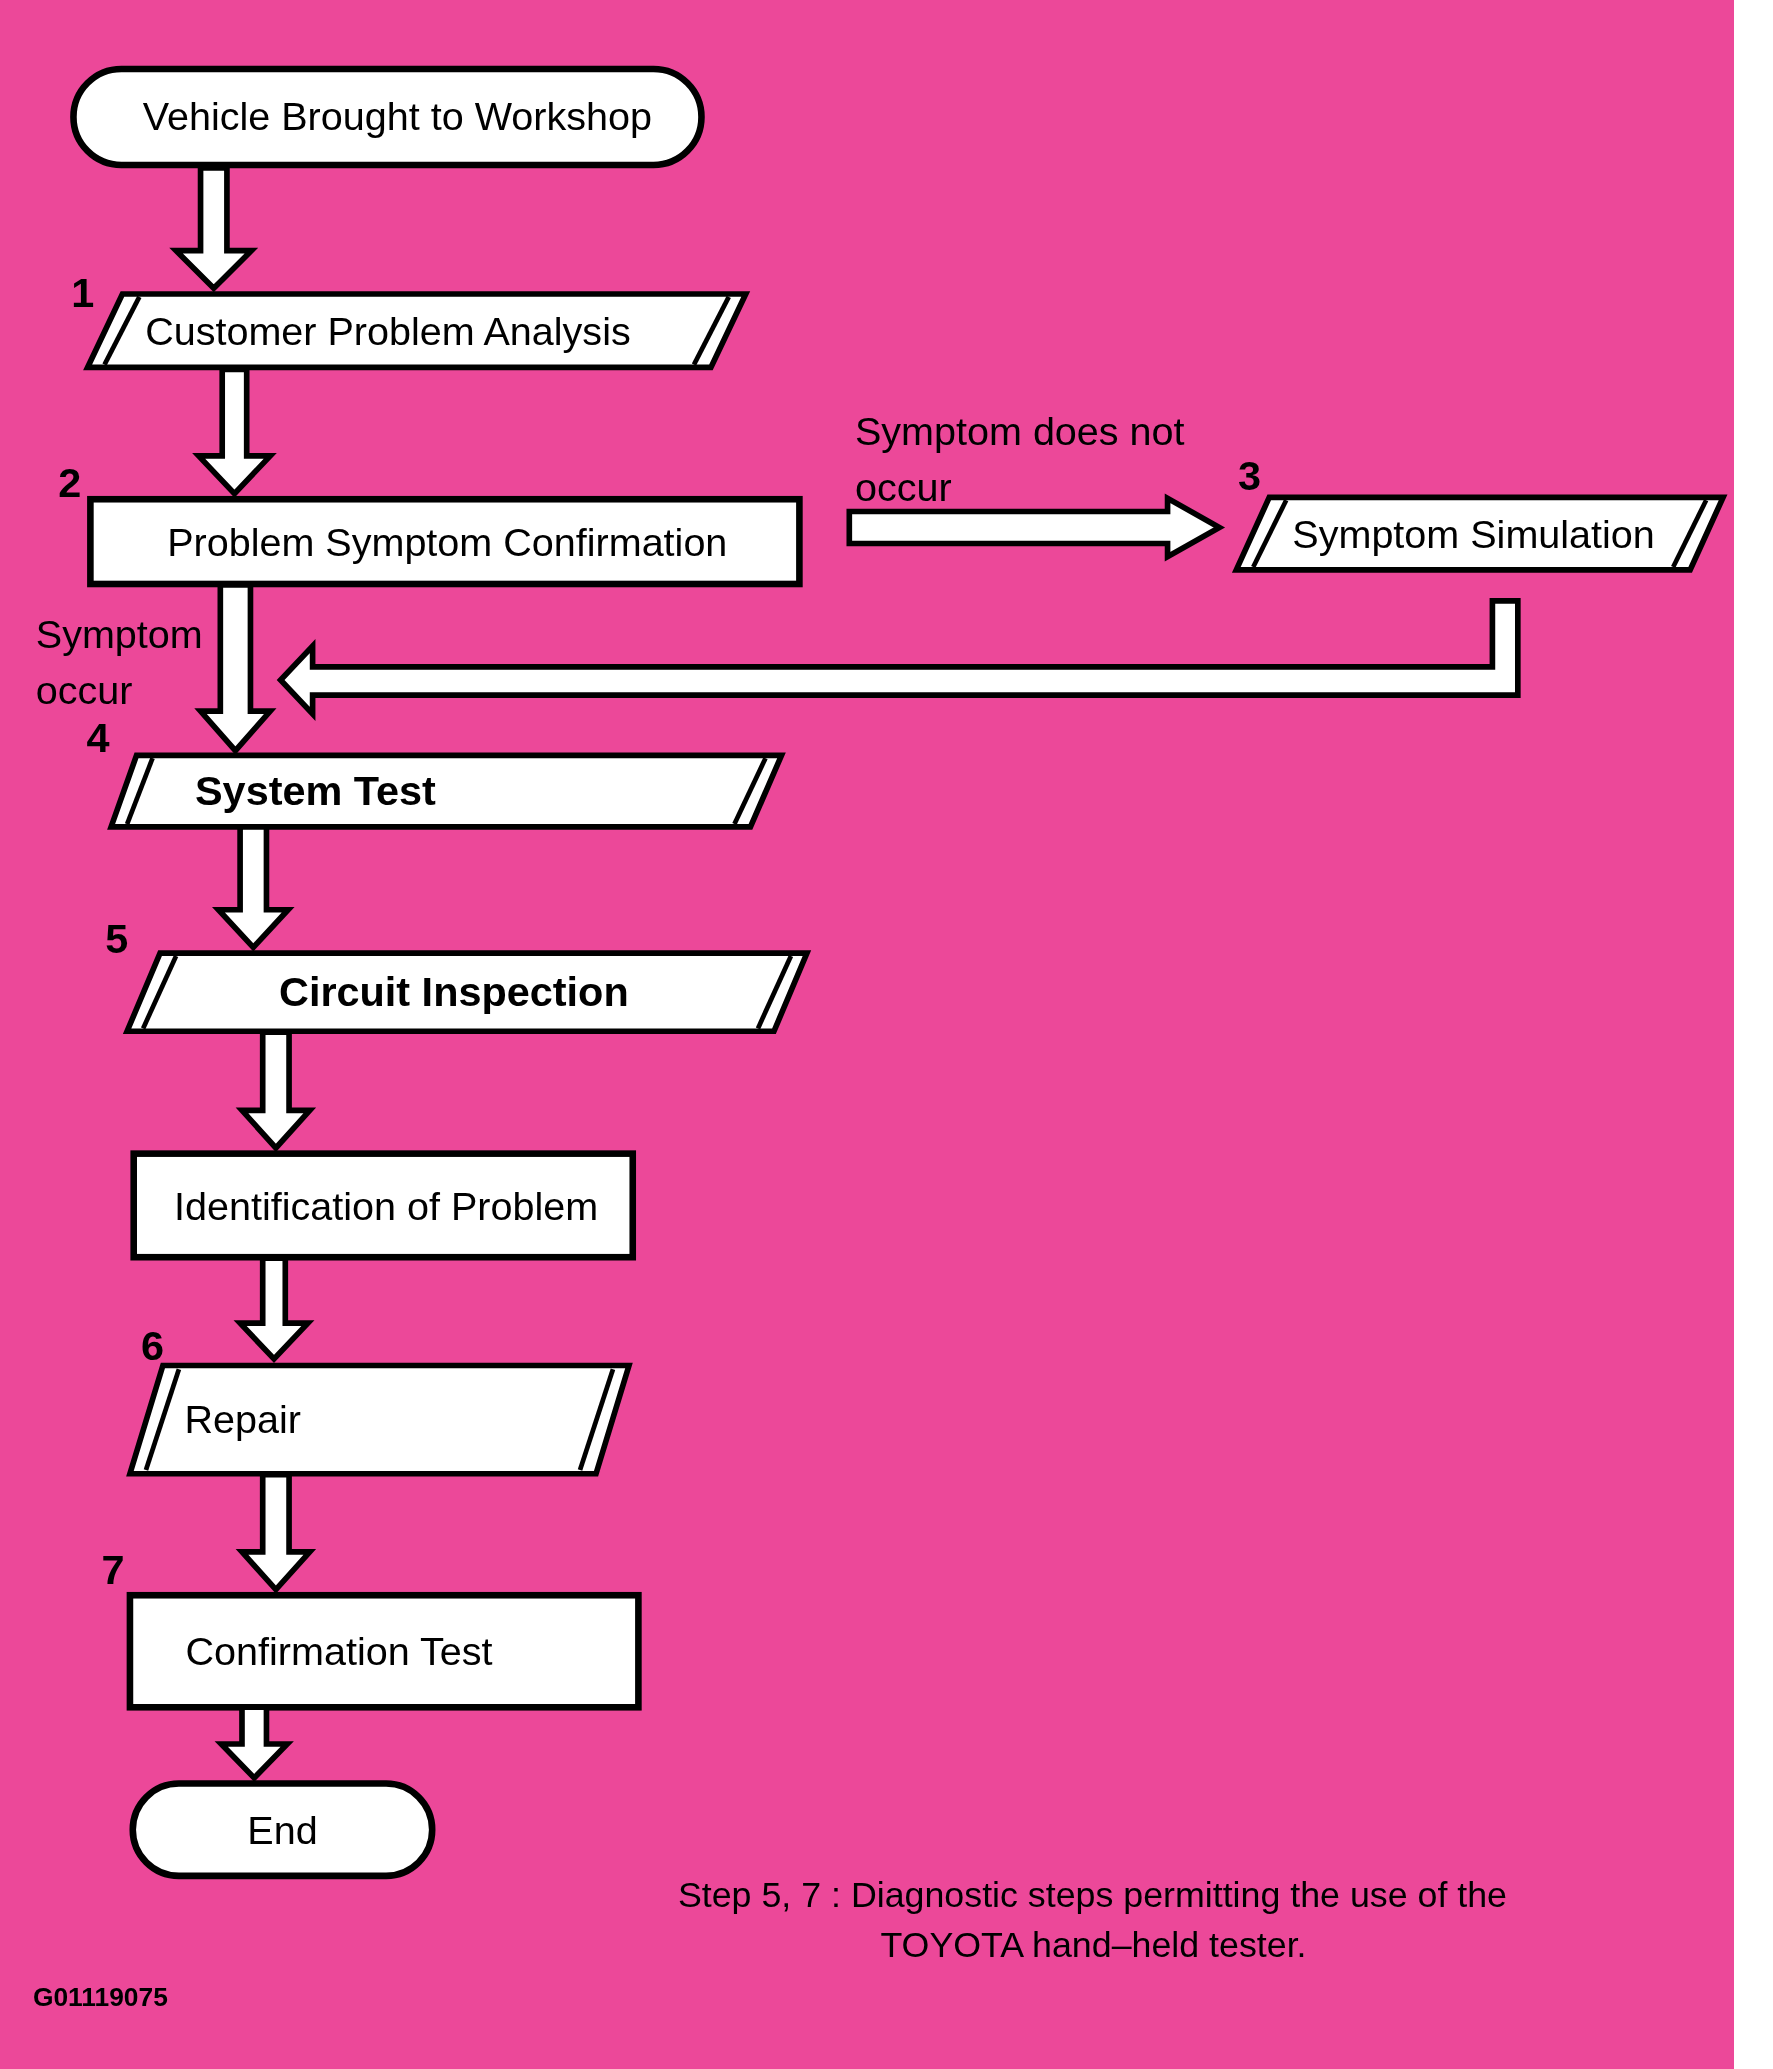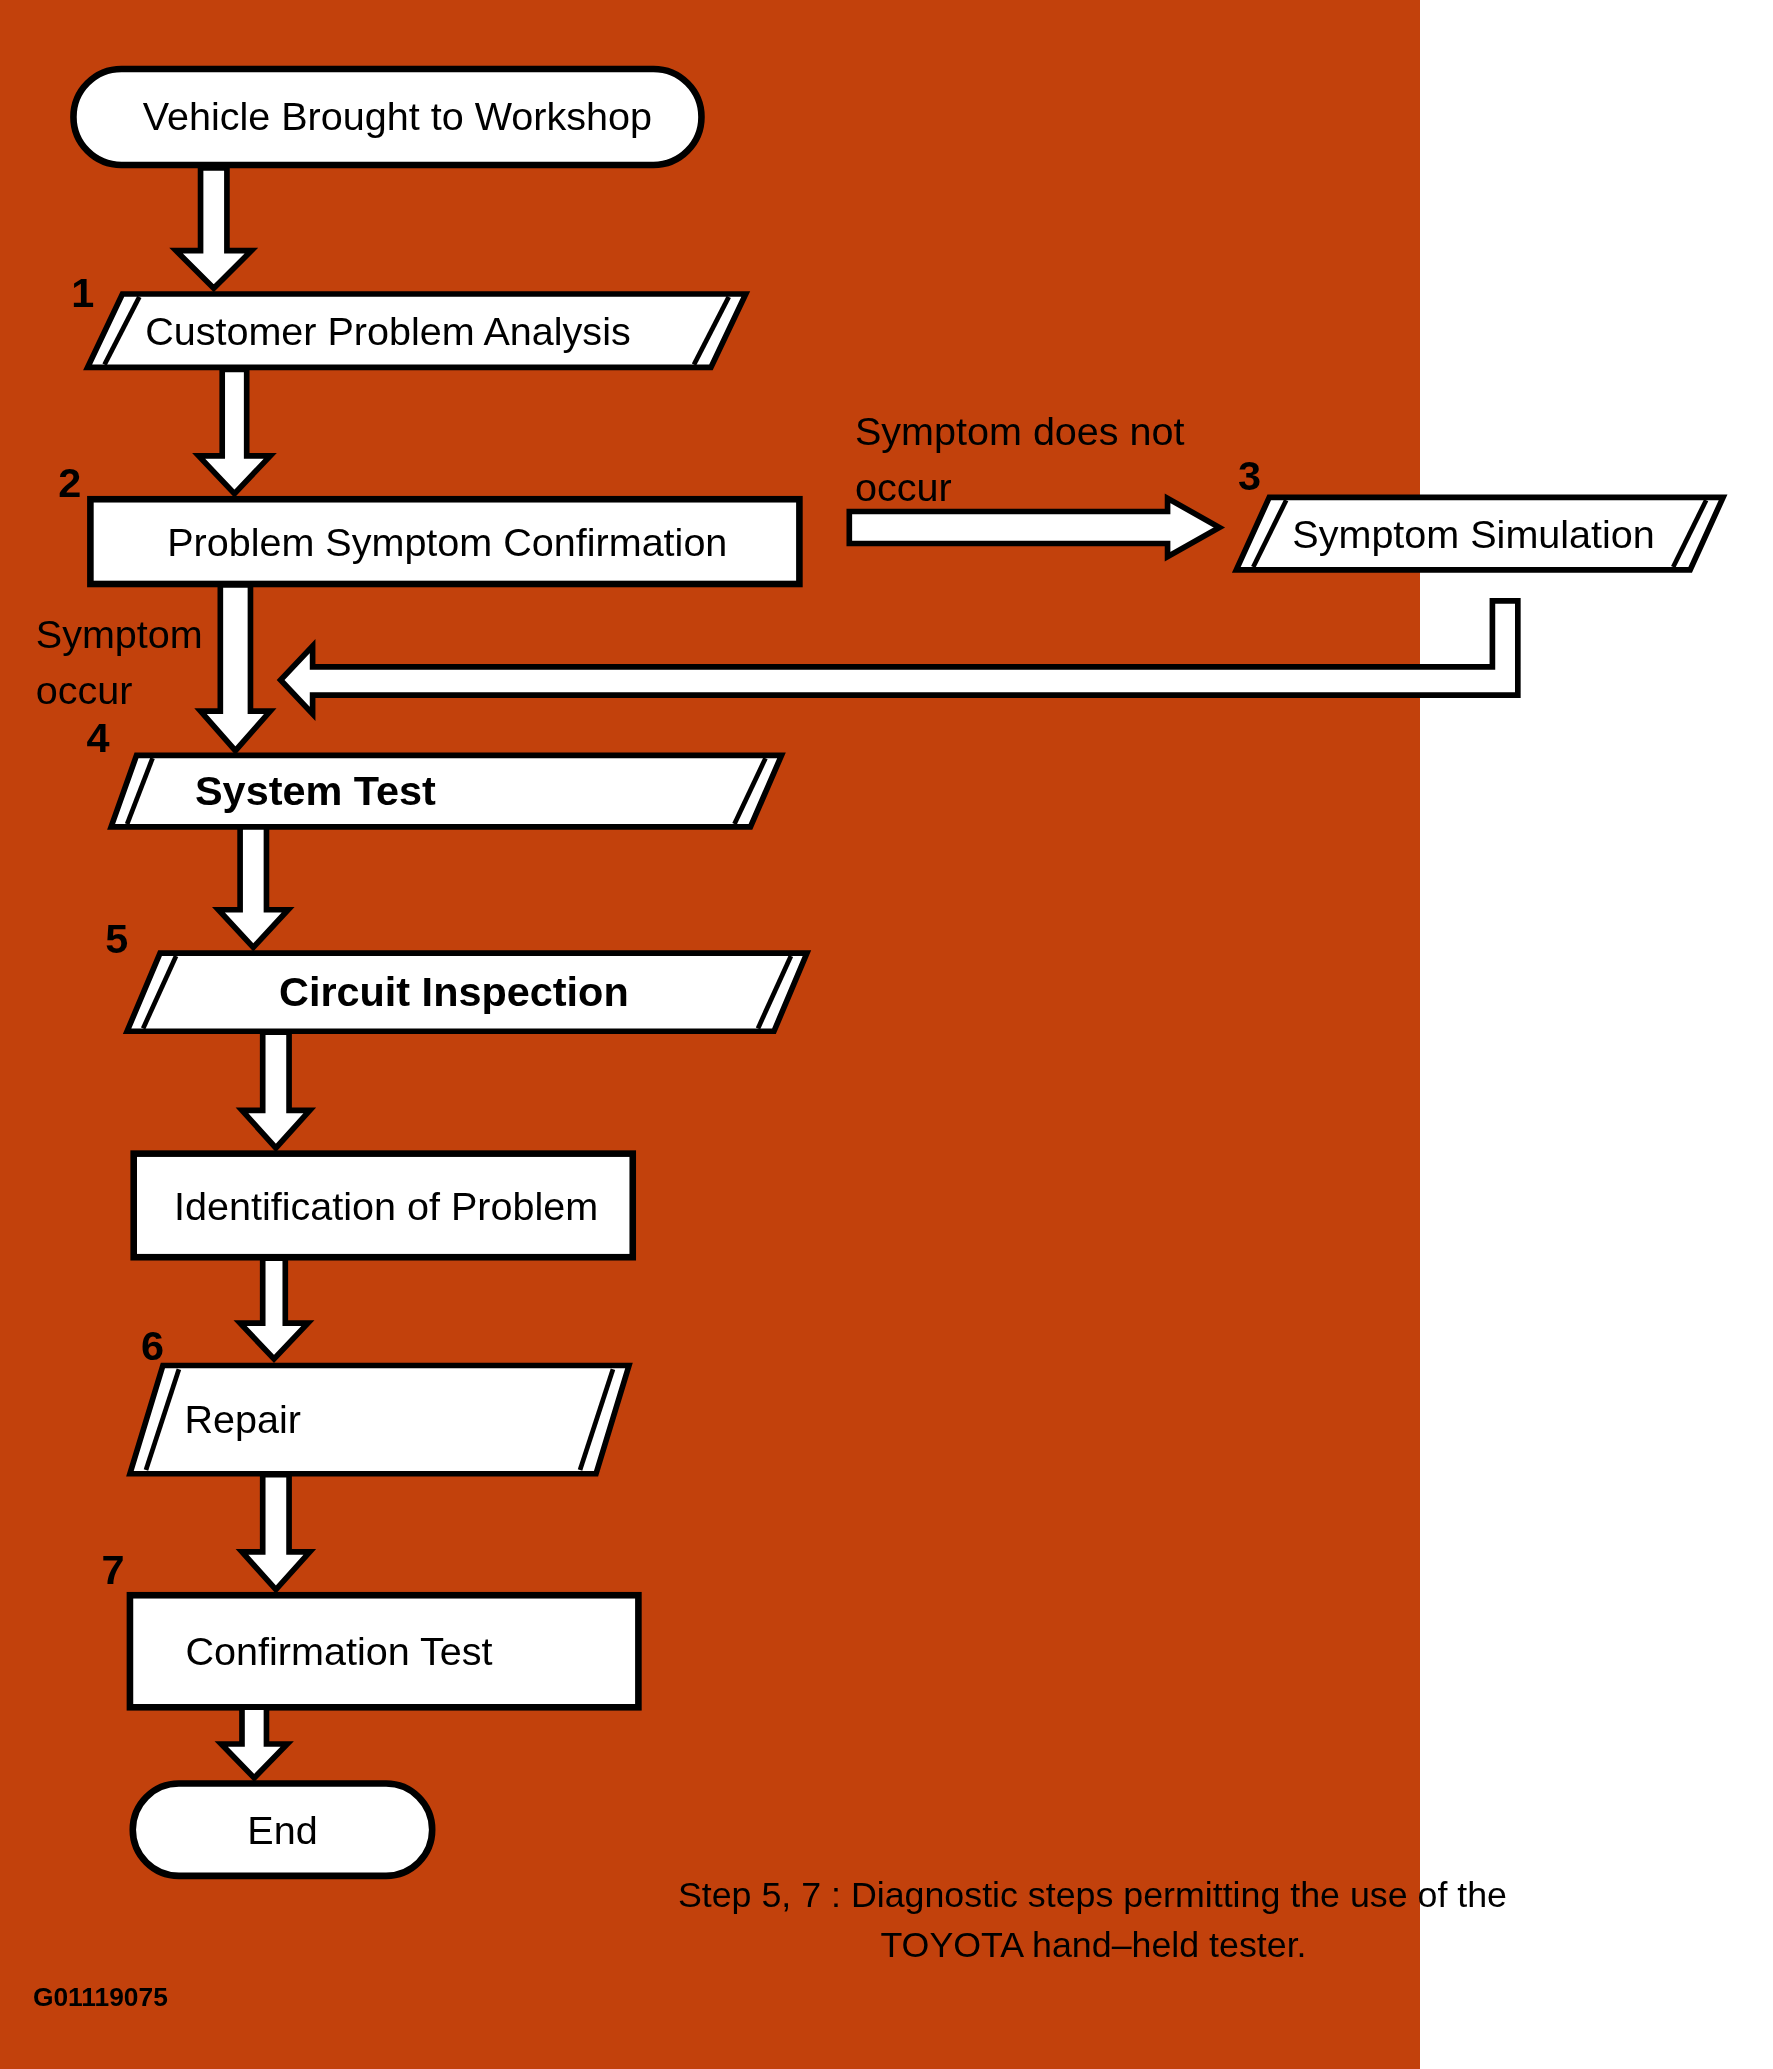--- a/index.html
+++ b/index.html
@@ -1,20 +1,20 @@
 <!DOCTYPE html>
 <html style="font-size:15px"><head>
 <meta charset="utf-8">
 <style>
   html, body { margin: 0; padding: 0; background: #ffffff; }
   .page {
     position: relative;
-    width: 1420px;
+    width: 1734px;
     height: 2070px;
-    background: #c2410c;
+    background: #ec4899;
     font-family: "Liberation Sans", sans-serif;
   }
   svg { display: block; }
   .shape { fill: #ffffff; stroke: #000000; }
   .node-label { font-size: 42px; fill: #000000; }
   .node-label-bold { font-size: 44px; font-weight: 700; fill: #000000; }
   .step-num { font-size: 44px; font-weight: 700; fill: #000000; }
   .edge-label { font-size: 42px; fill: #000000; }
   .caption { font-size: 38px; fill: #000000; }
   .figcode { font-size: 28px; font-weight: 700; fill: #000000; }

